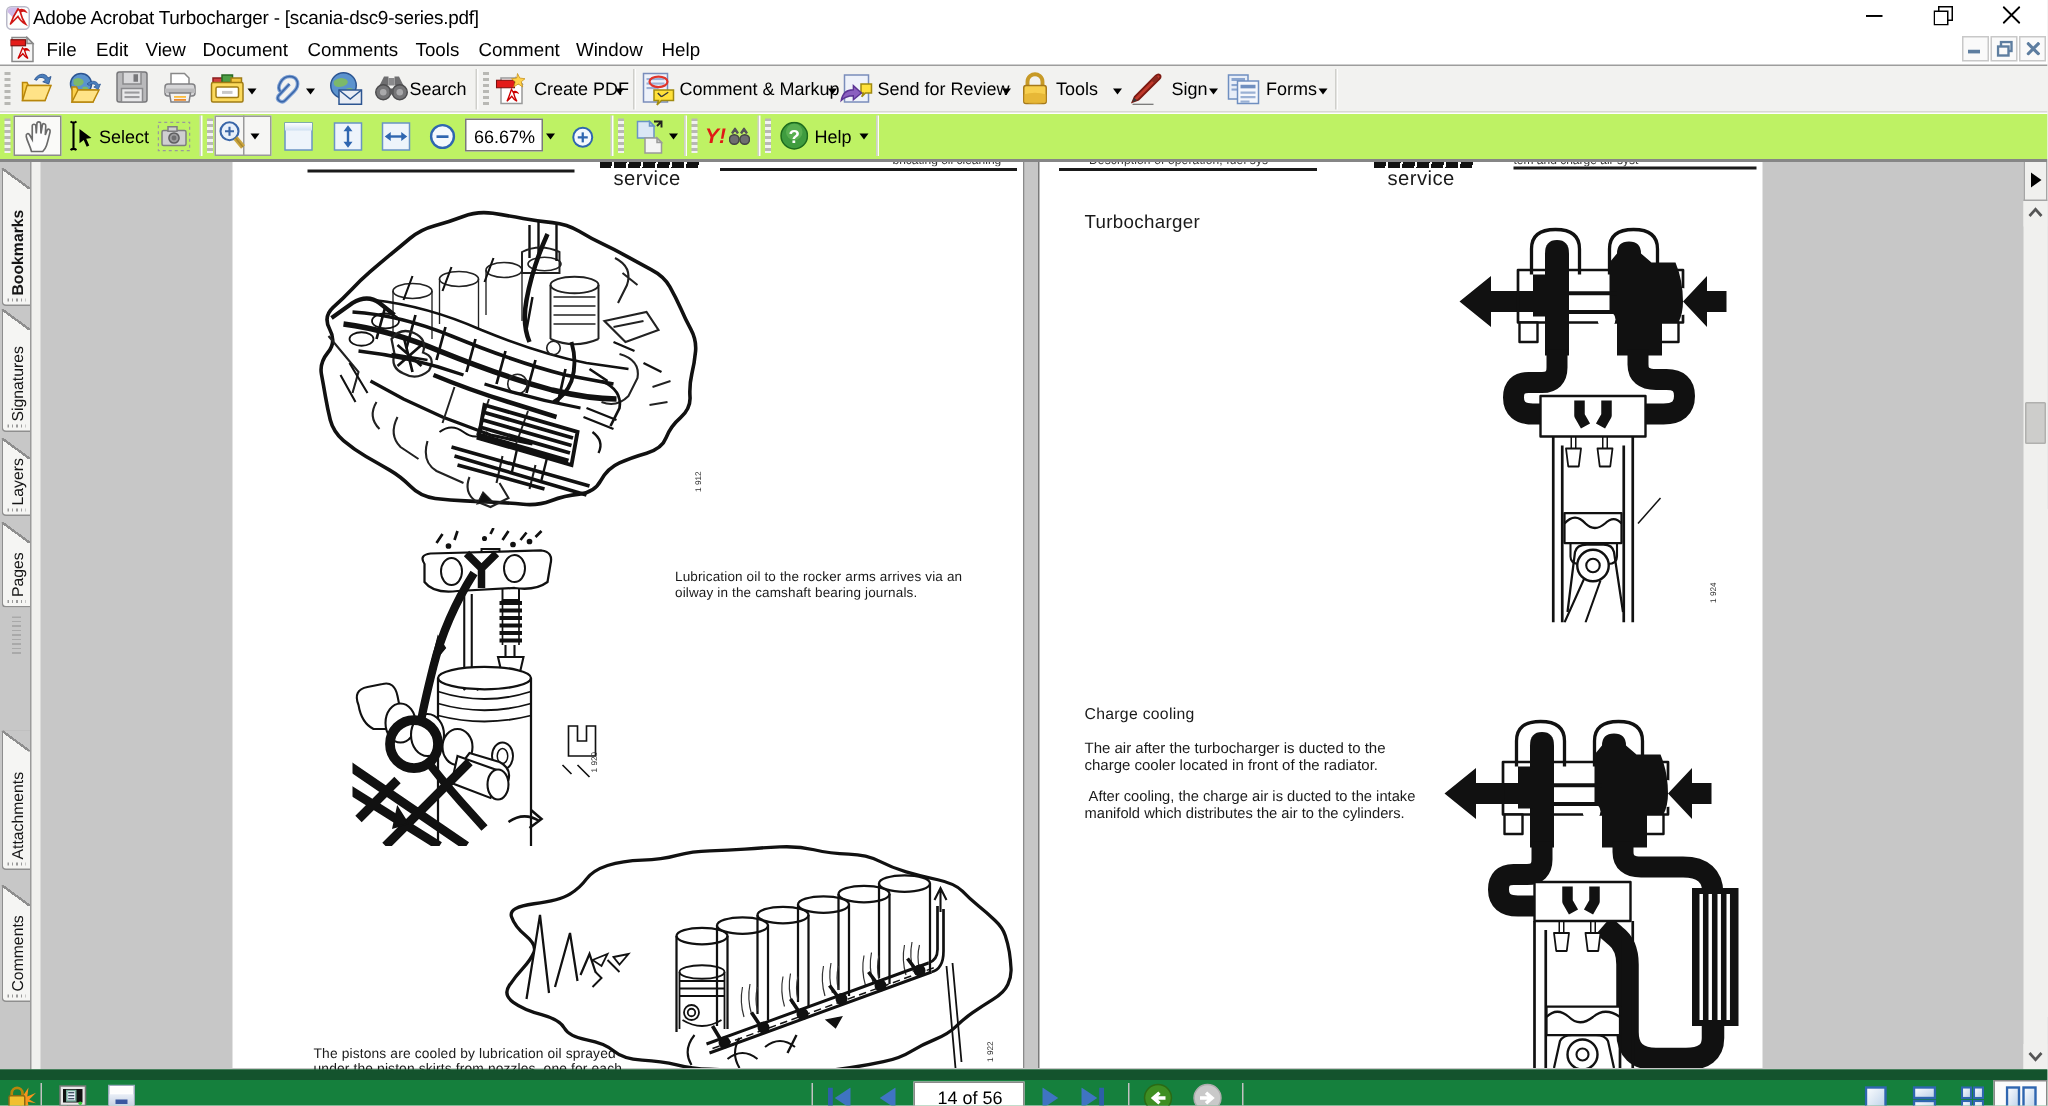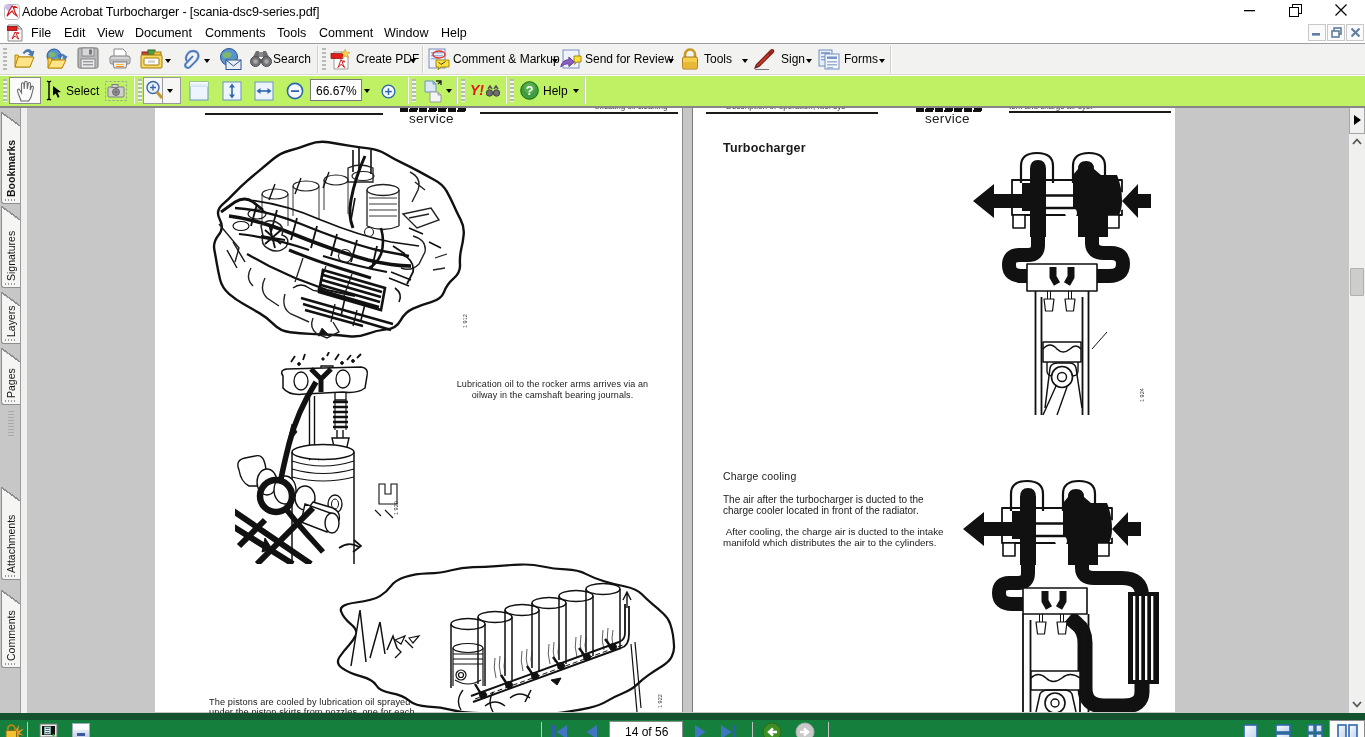--- a/index.html
+++ b/index.html
@@ -359,21 +359,21 @@
 
 <div id="main"></div>
 <div id="page1">
  <div class="abs" style="left:50px;top:5px;width:178px;height:2px;background:#1a1a1a"></div>
       <div class="abs" style="left:440px;top:0;width:85px;height:2.5px;overflow:hidden">
         <div style="transform:translateY(-6px);font-size:8px;color:#333">bricating oil cleaning sys</div>
       </div>
  <div class="abs" style="left:245px;top:0px;width:66px;height:4px;background:repeating-linear-gradient(100deg,#111 0 8px,#fff 8px 9.5px)"></div>
  <span class="abs docfont" style="left:254px;top:3px;font-size:13.5px;letter-spacing:0.3px">service</span>
  <div class="abs" style="left:325px;top:4px;width:198px;height:2px;background:#1a1a1a"></div>
- <div class="abs docfont" style="left:295px;top:271px;width:205px;text-align:center;font-size:9px;line-height:11px;letter-spacing:0.1px">Lubrication oil to the rocker arms arrives via an<br>oilway in the camshaft bearing journals.</div>
+ <div class="abs docfont" style="left:295px;top:271px;width:205px;text-align:left;font-size:9px;line-height:11px;letter-spacing:0.1px">Lubrication oil to the rocker arms arrives via an<br>oilway in the camshaft bearing journals.</div>
  <div class="abs docfont" style="left:54px;top:589px;font-size:9.2px;line-height:10px;letter-spacing:0.1px">The pistons are cooled by lubrication oil sprayed<br>under the piston skirts from nozzles, one for each</div>
 
  <svg class="abs" style="left:50px;top:30px" width="270" height="212" viewBox="0 0 270 212">
   <path d="M258.7 96.3 Q258.0 104.0 256.2 111.3 Q254.5 118.7 255.0 126.6 Q255.5 134.4 248.7 140.4 Q241.9 146.3 239.1 153.8 Q236.3 161.2 226.1 164.1 Q215.9 167.0 208.0 170.6 Q200.1 174.1 195.6 182.3 Q191.2 190.5 181.2 191.4 Q171.3 192.4 162.4 195.8 Q153.6 199.2 143.8 198.2 Q134.0 197.2 124.5 196.8 Q115.0 196.3 105.2 195.9 Q95.3 195.6 85.2 194.3 Q75.1 193.0 68.8 186.4 Q62.4 179.8 54.8 175.4 Q47.1 170.9 39.0 166.3 Q30.9 161.7 24.0 155.8 Q17.2 149.8 15.2 142.0 Q13.3 134.2 12.0 126.6 Q10.7 119.0 9.3 111.5 Q7.9 104.0 13.6 97.0 Q19.4 90.0 14.8 81.5 Q10.3 73.1 17.1 66.9 Q23.9 60.8 29.6 54.8 Q35.3 48.8 41.6 43.3 Q48.0 37.8 54.6 32.3 Q61.2 26.9 68.2 21.0 Q75.2 15.1 84.8 12.5 Q94.3 9.9 103.8 6.3 Q113.2 2.7 123.6 4.2 Q134.0 5.8 143.8 7.6 Q153.5 9.3 163.3 10.4 Q173.1 11.4 181.1 16.2 Q189.0 21.0 197.1 24.8 Q205.1 28.6 212.9 32.9 Q220.7 37.2 229.1 41.7 Q237.6 46.1 241.6 53.2 Q245.5 60.2 248.7 67.3 Q251.8 74.5 255.6 81.6 Q259.4 88.7 258.7 96.3 Z" fill="#fff" stroke="#111" stroke-width="2.4"></path>
   <g stroke="#222" fill="none">
    <ellipse cx="70" cy="56" rx="13" ry="5" stroke-width="1.1"></ellipse>
    <ellipse cx="101" cy="48" rx="13" ry="5" stroke-width="1.1"></ellipse>
    <ellipse cx="131" cy="42" rx="12" ry="5" stroke-width="1.1"></ellipse>
    <ellipse cx="158" cy="38" rx="11" ry="4.5" stroke-width="1.1"></ellipse>
    <path d="M57 56 L57 84 M83 56 L83 88 M88 48 L88 78 M114 48 L114 82 M119 42 L119 72 M143 42 L143 76" stroke-width="0.9"></path>
@@ -528,21 +528,21 @@
  <div class="abs" style="left:13px;top:4px;width:172px;height:2px;background:#1a1a1a"></div>
  <div class="abs" style="left:223px;top:0px;width:66px;height:4px;background:repeating-linear-gradient(100deg,#111 0 8px,#fff 8px 9.5px)"></div>
  <span class="abs docfont" style="left:232px;top:3px;font-size:13.5px;letter-spacing:0.3px">service</span>
  <div class="abs" style="left:316px;top:3px;width:162px;height:2px;background:#1a1a1a"></div>
  <div class="abs" style="left:33px;top:0;width:120px;height:3px;overflow:hidden">
         <div style="transform:translateY(-6px);font-size:8px;color:#333;letter-spacing:0.1px">Description of operation, fuel sys</div>
       </div>
       <div class="abs" style="left:316px;top:0;width:90px;height:3px;overflow:hidden">
         <div style="transform:translateY(-6px);font-size:8px;color:#333">tem and charge air syst</div>
       </div>
- <span class="abs docfont" style="left:30px;top:33px;font-size:12.5px;font-weight:bold;letter-spacing:0.2px">Turbocharger</span>
+ <span class="abs docfont" style="left:30px;top:33px;font-size:12.5px;font-weight:normal;letter-spacing:0.2px">Turbocharger</span>
  <span class="abs docfont" style="left:30px;top:362px;font-size:10.5px;font-weight:normal;letter-spacing:0.2px">Charge cooling</span>
  <div class="abs docfont" style="left:30px;top:387px;font-size:10px;line-height:10.6px;letter-spacing:0px">The air after the turbocharger is ducted to the<br>charge cooler located in front of the radiator.</div>
  <div class="abs docfont" style="left:30px;top:419px;font-size:9.8px;line-height:10.6px;letter-spacing:0px">&nbsp;After cooling, the charge air is ducted to the intake<br>manifold which distributes the air to the cylinders.</div>
 
  <svg class="abs" style="left:268px;top:17px" width="200" height="290" viewBox="0 0 200 290">
   <g stroke-linejoin="round">
   <path d="M12 76 L33 59 L33 69 L61 69 L61 83 L33 83 L33 93 Z" fill="#111"></path>
   <path d="M60 58 L60 41 Q60 28 76 28 Q92 28 92 41 L92 58" fill="#fff" stroke="#111" stroke-width="2.2"></path>
   <path d="M112 58 L112 41 Q112 28 128 28 Q144 28 144 41 L144 58" fill="#fff" stroke="#111" stroke-width="2.2"></path>
   <rect x="51" y="55" width="110" height="35" fill="none" stroke="#111" stroke-width="1.8"></rect>

